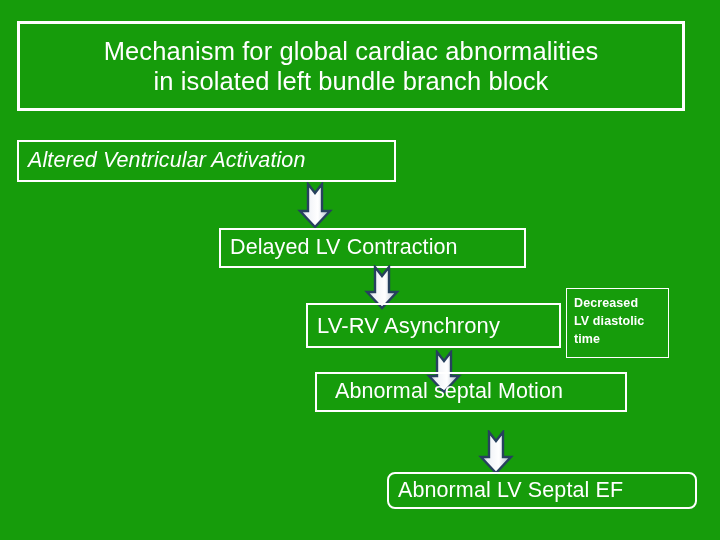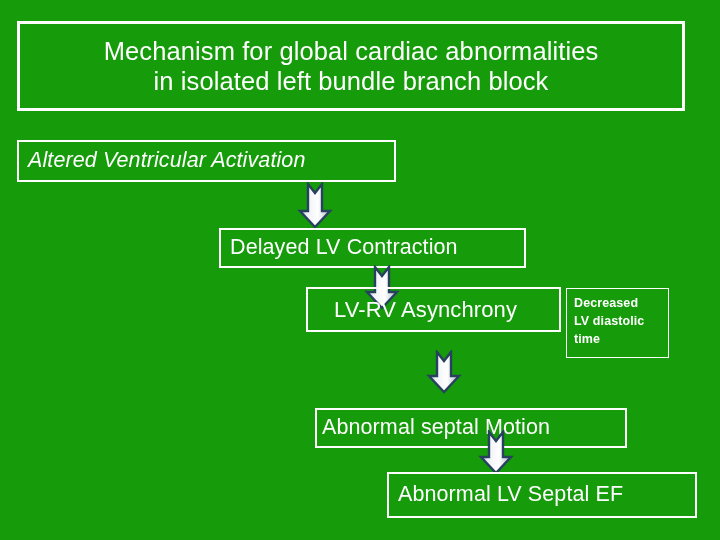--- a/index.html
+++ b/index.html
@@ -61,58 +61,59 @@
     left: 219px;
     top: 228px;
     width: 307px;
     height: 40px;
     font-size: 21.5px;
     justify-content: flex-start;
     padding-left: 9px;
   }
   #box-asynchrony {
     left: 306px;
-    top: 287px;
+    top: 303px;
     width: 255px;
     height: 45px;
     font-size: 22px;
     justify-content: flex-start;
-    padding-left: 26px;
+    padding-left: 9px;
   }
   #box-diastolic {
     left: 566px;
     top: 288px;
     width: 103px;
     height: 70px;
     border-width: 1px;
     font-size: 12.5px;
     font-weight: bold;
     text-align: left;
     align-items: flex-start;
     justify-content: flex-start;
     padding: 5px 0 0 7px;
     line-height: 1.45;
   }
   #box-septal-motion {
     left: 315px;
-    top: 408px;
+    top: 372px;
     width: 312px;
     height: 40px;
     font-size: 21.5px;
     justify-content: flex-start;
-    padding-left: 5px;
+    padding-left: 18px;
   }
   #box-septal-ef {
     left: 387px;
     top: 472px;
     width: 310px;
-    height: 46px;
+    height: 37px;
     font-size: 21.5px;
     justify-content: flex-start;
     padding-left: 9px;
+    border-radius: 8px;
   }
 
   
   .arrow {
     position: absolute;
     display: block;
   }
   .arrow svg { display: block; }
 </style>
 </head>

